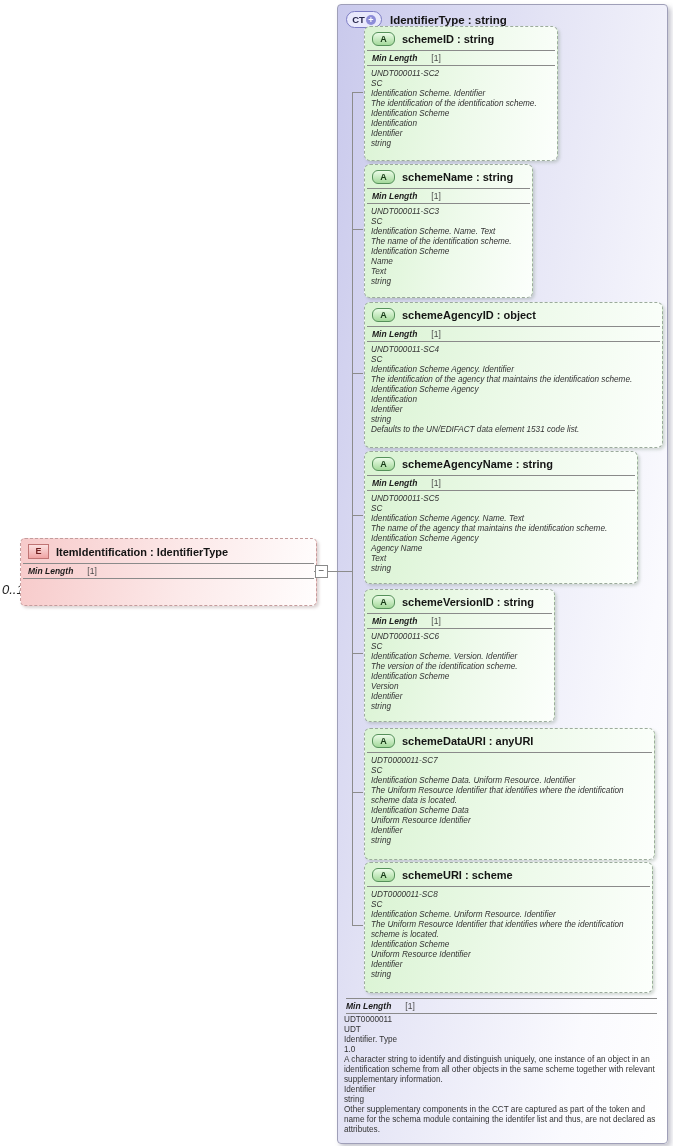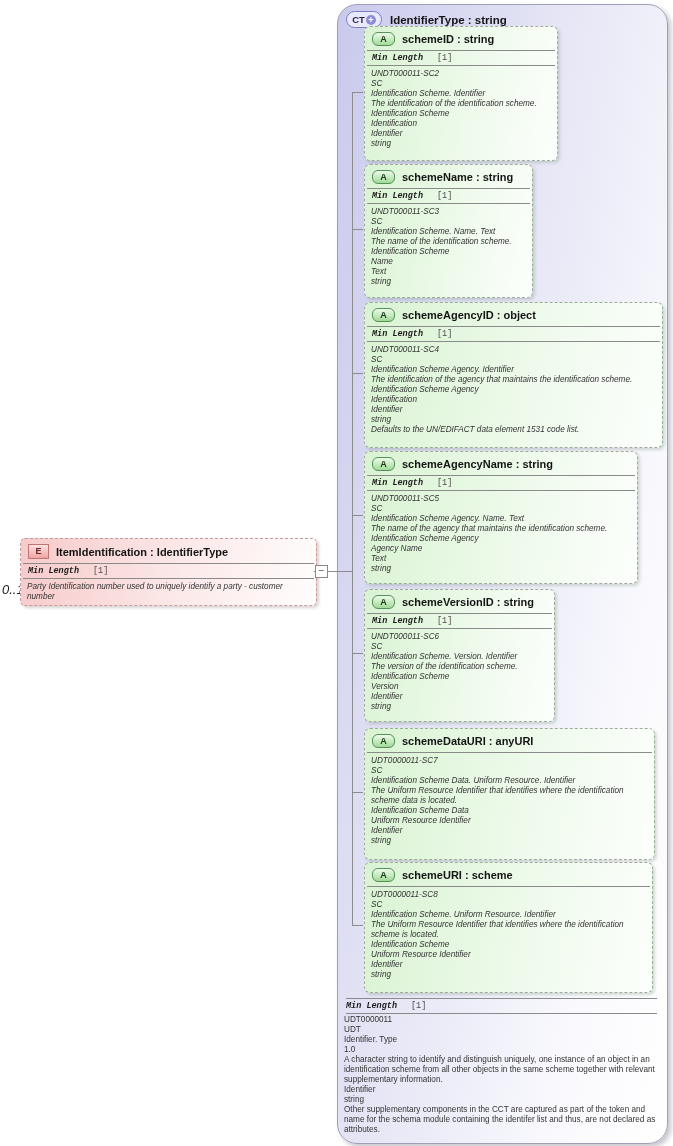--- a/index.html
+++ b/index.html
@@ -6,21 +6,21 @@
   .stage {
     position:relative; width:673px; height:1146px;
     font-family:"Liberation Sans", sans-serif; color:#222;
     overflow:hidden; background:#ffffff;
   }
 
   
   .box-header { display:flex; align-items:center; gap:7px; padding:5px 7px 3px 7px; }
   .box-title  { font-weight:bold; font-size:11px; color:#141414; white-space:nowrap; }
   .sep  { border-top:1px solid #8a8a8a; margin:1px 2px 0 2px; }
-  .facet-row  { display:flex; align-items:baseline; padding:2px 7px 1px 7px;font-family:Liberation Mono, monospace; }
+  .facet-row  { display:flex; align-items:baseline; padding:2px 7px 1px 7px; }
   .facet-name { font-style:italic; font-weight:bold; font-size:8.5px; color:#1c1c1c; }
   .facet-value{ font-size:8.5px; color:#4a4a4a; margin-left:14px; }
   .box-desc   { padding:3px 6px 3px 6px; font-size:8.2px; font-style:italic;
                 color:#333; line-height:10px; white-space:pre-line; }
 
   
   .elem-box {
     position:absolute; left:20px; top:538px; width:295px; min-height:66px;
     border:1px dashed #c49c9c; border-radius:5px;
     background:linear-gradient(100deg,#f7caca 0%,#fce9e9 55%,#fffdfd 100%);
@@ -30,21 +30,21 @@
     display:inline-block; width:19px; height:13px; line-height:13px; text-align:center;
     font-size:9px; font-weight:bold; color:#6e1f1f;
     border:1px solid #c07474; background:linear-gradient(180deg,#fbe0e0,#f0a4a4);
   }
   .cardinality { position:absolute; left:2px; top:582px; font-size:13px;
                  font-style:italic; color:#222;text-align:center; }
 
   
   .ct-box {
     position:absolute; left:337px; top:4px; width:329px; height:1138px;
-    border:1px solid #9f9fb8; border-radius:20px;
+    border:1px solid #9f9fb8; border-radius:4px;
     background:linear-gradient(100deg,#c9c9ec 0%,#e4e4f5 40%,#fafafe 80%,#ffffff 100%);
     box-shadow:3px 3px 5px rgba(90,90,115,.35);
   }
   .ct-header { position:absolute; left:8px; top:6px; display:flex; align-items:center; gap:8px; }
   .ct-icon {
     display:flex; align-items:center; justify-content:center;
     width:34px; height:15px; border:1.5px solid #7d7dc5; border-radius:9px;
     background:#e9e9fc; font-size:9.5px; font-weight:bold; color:#26264a;
   }
   .ct-plus { width:10px; height:10px; border-radius:50%; background:#8d8dd8; color:#ffffff;
@@ -100,21 +100,20 @@
     <div class="box-header">
       <span class="e-icon">E</span>
       <span class="box-title">ItemIdentification : IdentifierType</span>
     </div>
     <div class="sep"></div>
     <div class="facet-row">
       <span class="facet-name">Min Length</span>
       <span class="facet-value">[1]</span>
     </div>
     <div class="sep"></div>
-    <div class="box-desc">Party Identification number used to uniquely identify a party - customer number</div>
   </div>
 
   <div class="ct-box">
     <div class="ct-header">
       <span class="ct-icon">
         <span>CT</span>
         <span class="ct-plus">+</span>
       </span>
       <span class="ct-title">IdentifierType : string</span>
     </div>

